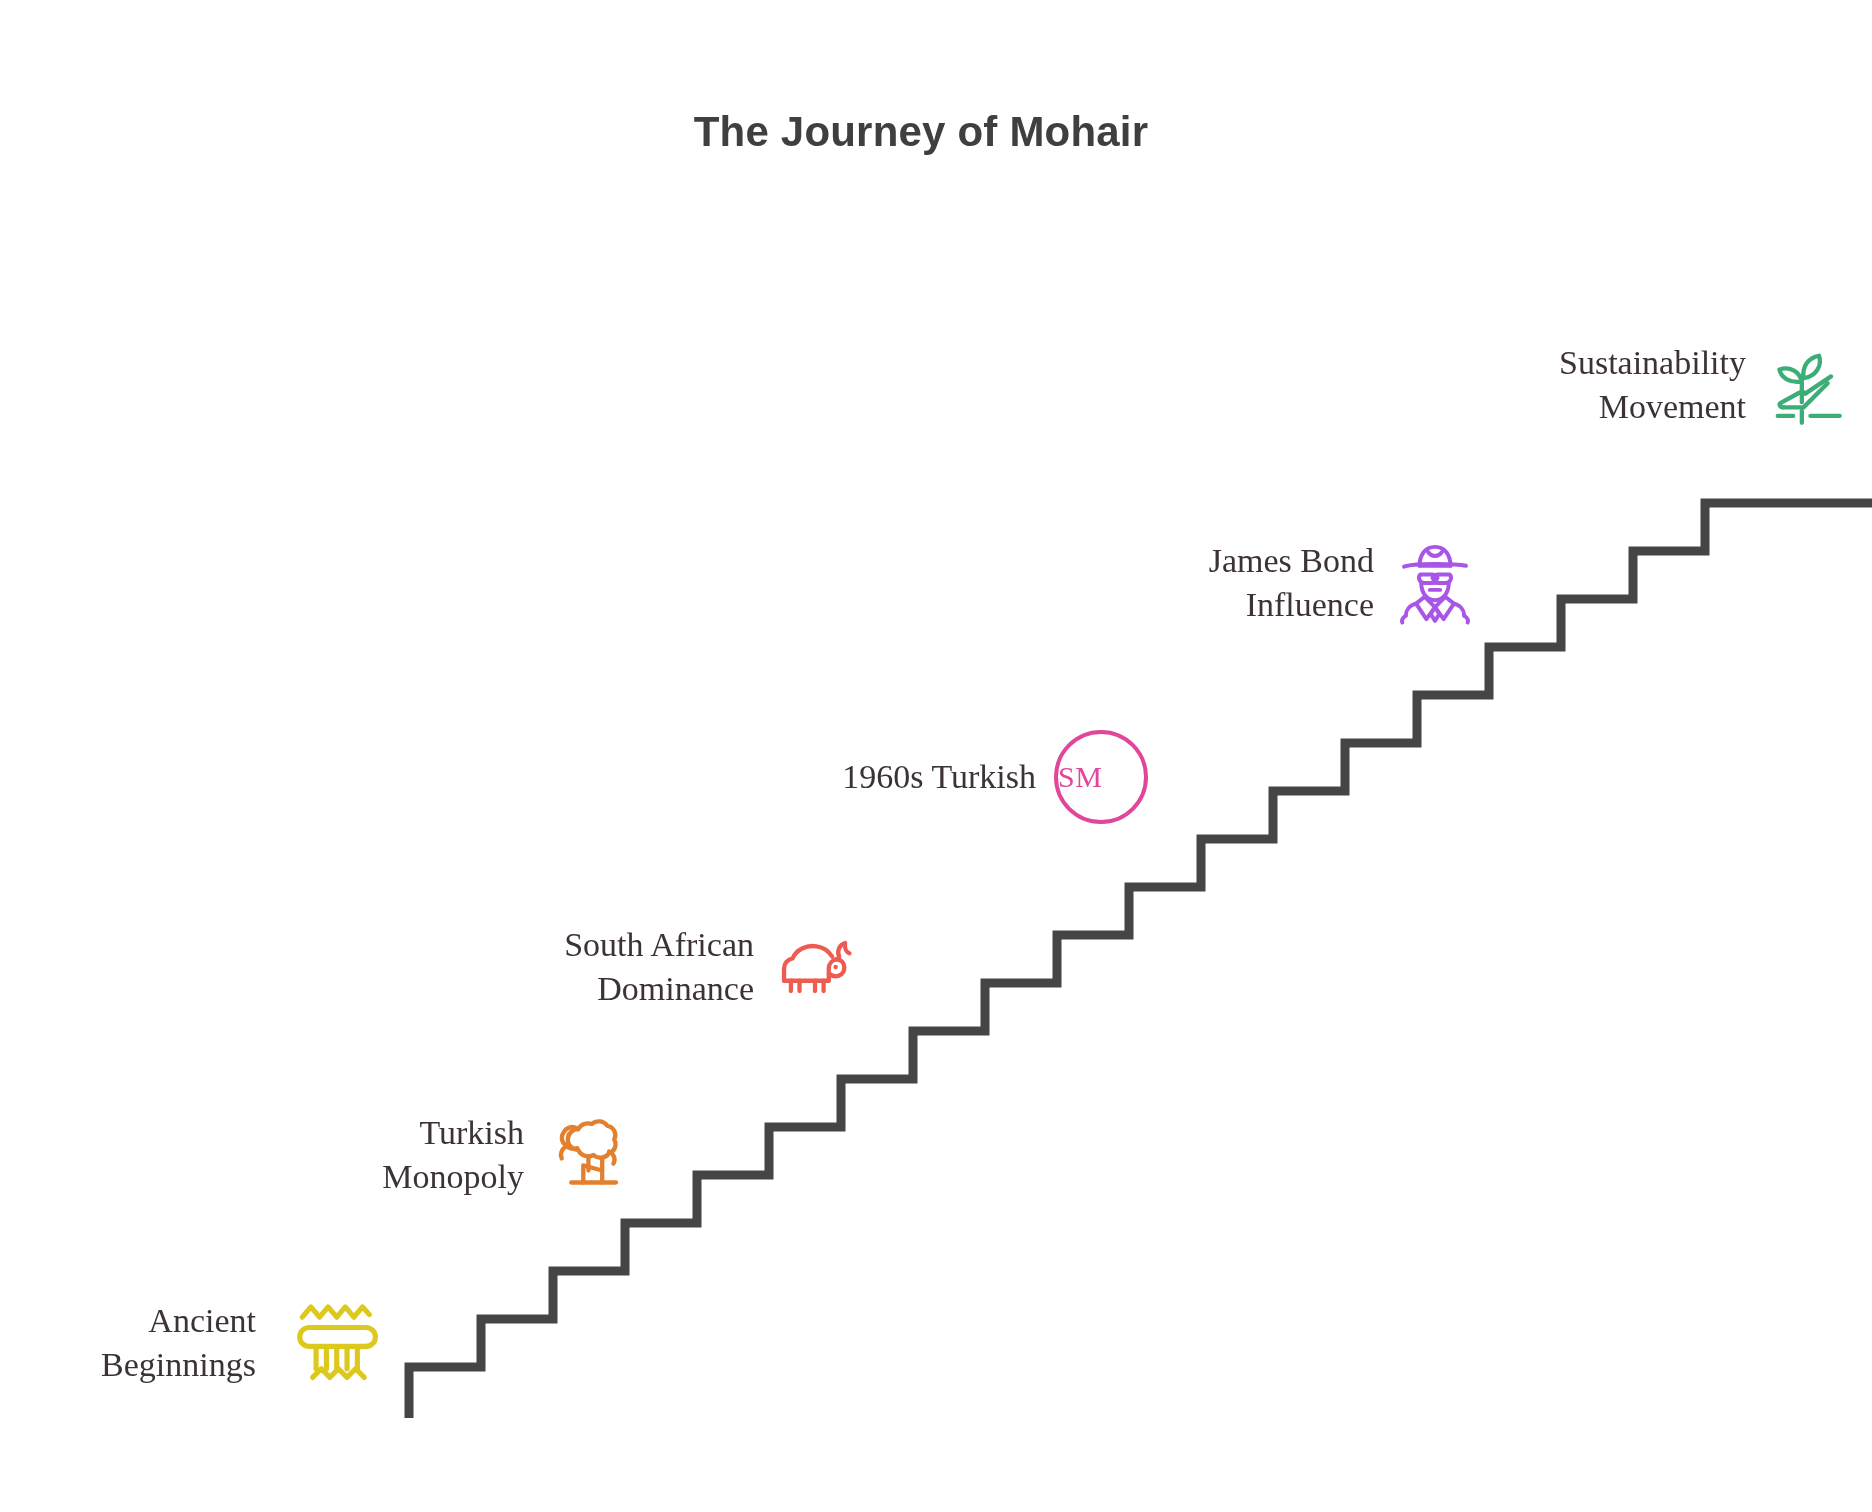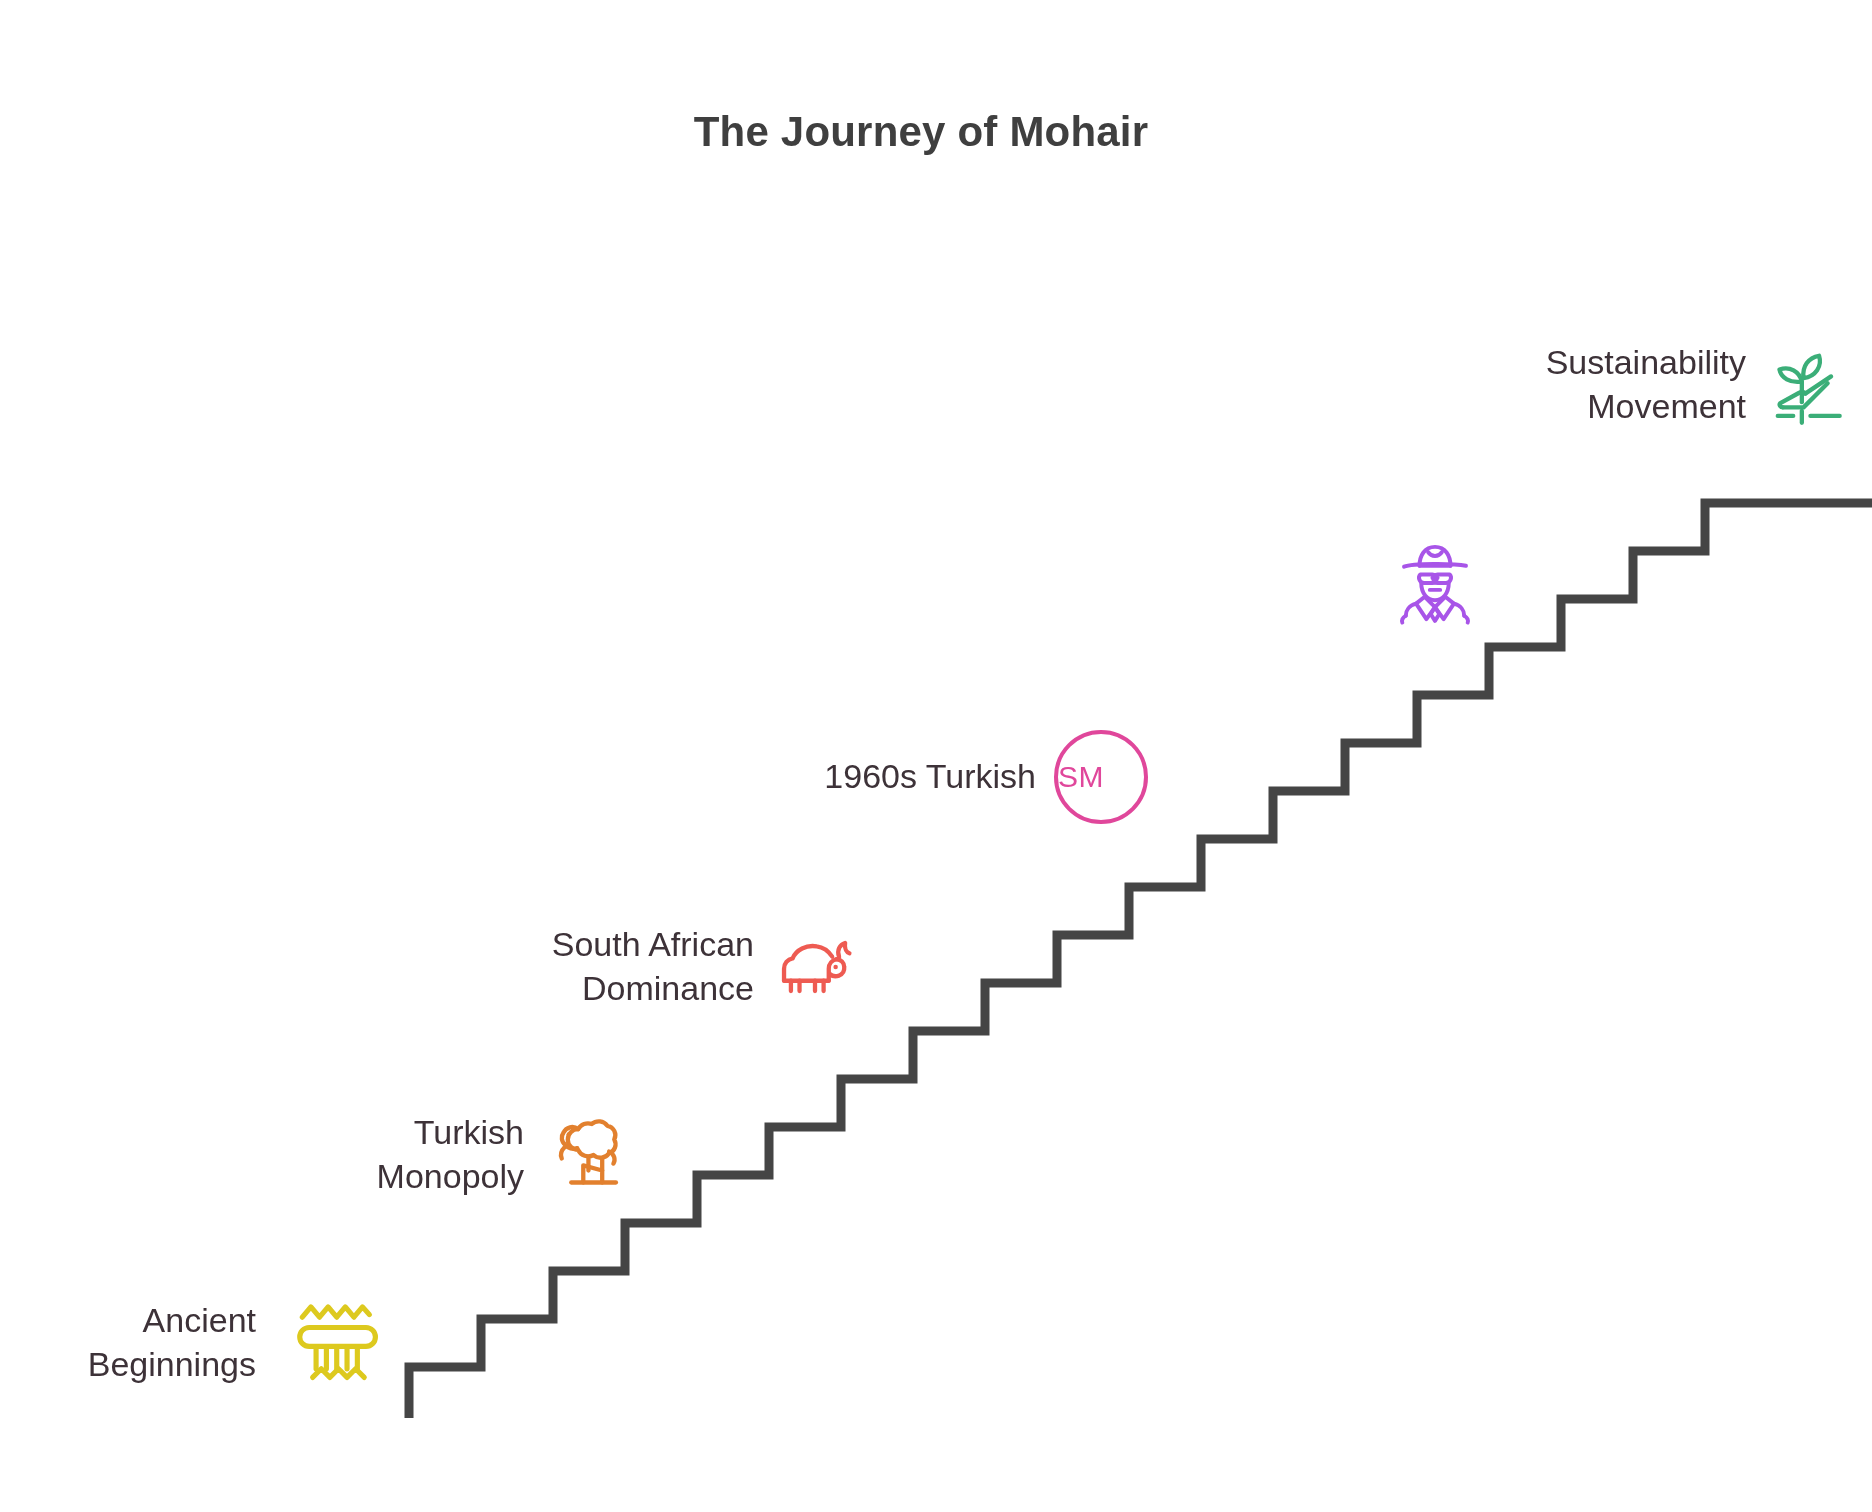--- a/index.html
+++ b/index.html
@@ -40,20 +40,21 @@
     top: 0;
     width: 1872px;
     height: 1512px;
   }
   .step-item {
     position: absolute;
     display: flex;
     flex-direction: row;
     align-items: center;
     justify-content: flex-end;
+    font-family: Liberation Serif, serif;
   }
   .step-label {
     font-size: 34px;
     line-height: 1.28;
     color: #3d3238;
     text-align: right;
     white-space: pre-line;
     padding-right: 18px;
   }
   .step-icon {
@@ -159,20 +160,22 @@
   </div>
 
   <div class="step-item" style="left:790px; top:722px; width:358px; height:110px;">
     <div class="step-label">1960s Turkish</div>
     <div class="badge-circle" style="border:4px solid #E0479B; color:#E0479B;">
       <span>SM</span>
     </div>
   </div>
 
   <div class="step-item" style="left:1130px; top:528px; width:348px; height:110px;">
+    <div class="step-label">James Bond
+Influence</div>
     <svg class="step-icon" viewBox="0 0 100 100" xmlns="http://www.w3.org/2000/svg">
       <g fill="none" stroke="#A855E8" stroke-width="4.6" stroke-linecap="round" stroke-linejoin="round">
         <path d="M32,30 c0,-12 6,-22 18,-22 c12,0 18,10 18,22"></path>
         <path d="M42,14 c4,6 12,6 16,0"></path>
         <path d="M14,31 c10,-4 58,-4 72,-1"></path>
         <path d="M32,30 h36"></path>
         <path d="M33,40 h14 a5,5 0 0 1 0,10 h-9 a6,6 0 0 1 -5,-10 z"></path>
         <path d="M53,40 h14 a6,6 0 0 1 -5,10 h-9 a5,5 0 0 1 0,-10 z"></path>
         <path d="M47,44 h6"></path>
         <path d="M34,50 c0,12 7,20 16,20 c9,0 16,-8 16,-20"></path>

